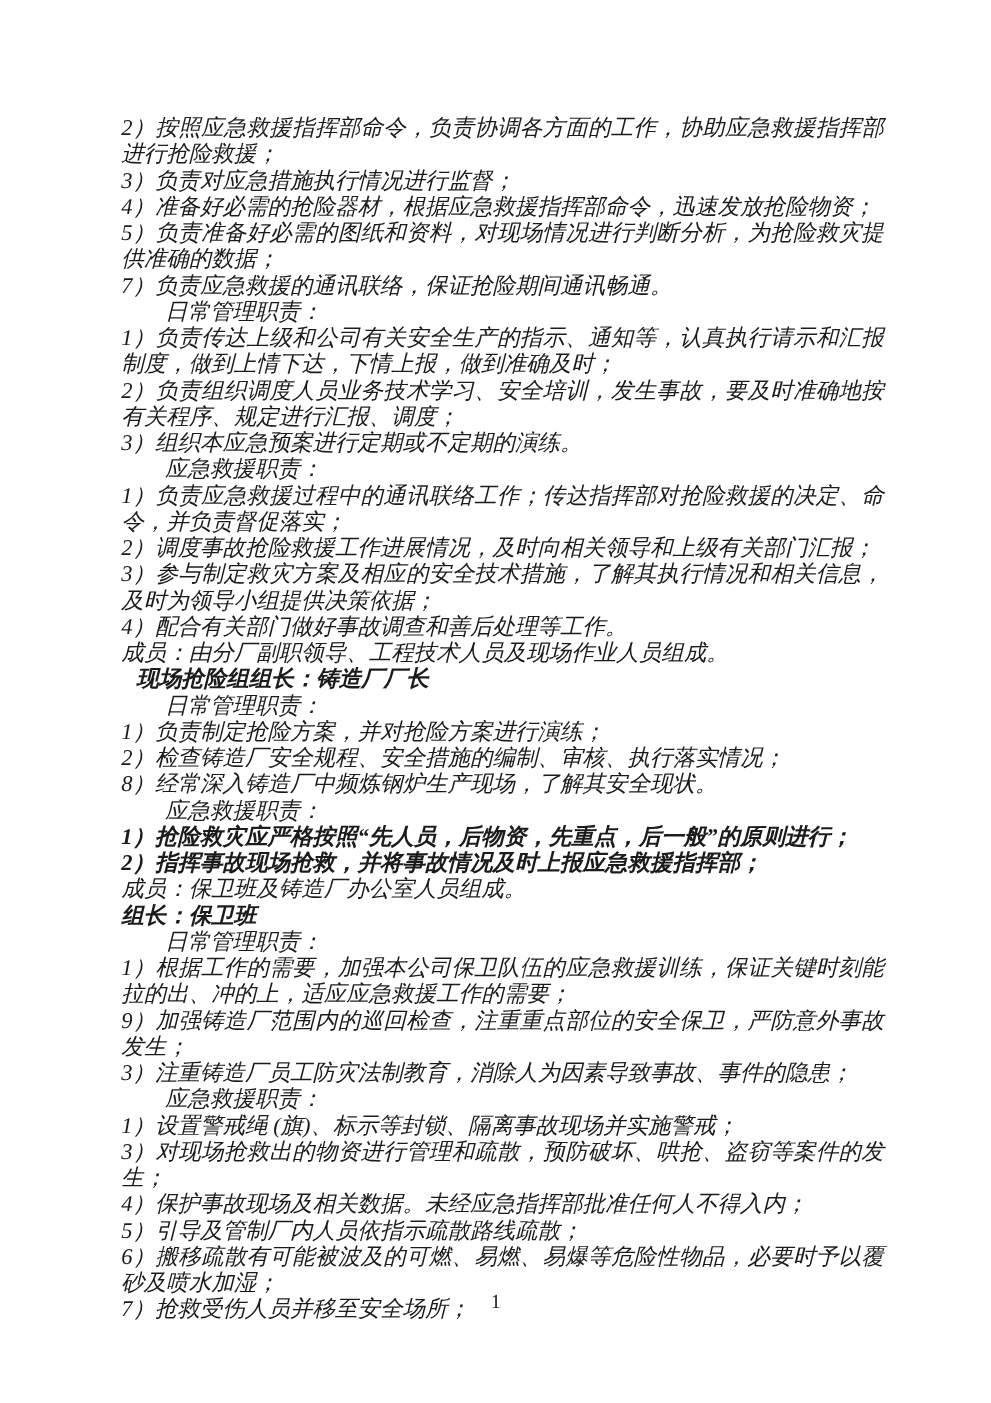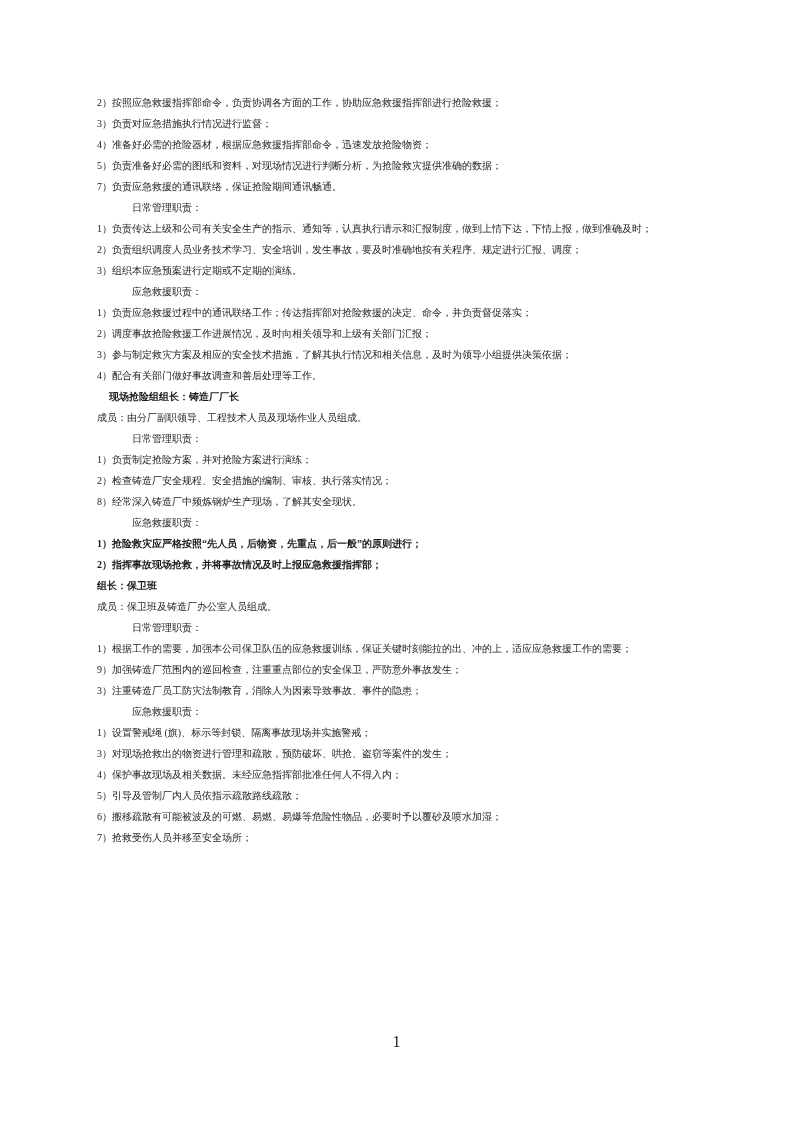--- a/index.html
+++ b/index.html
@@ -18,25 +18,26 @@
   }
   .doc-body {
     position: absolute;
     top: 92px;
     left: 97px;
     width: 610px;
   }
   .para {
     margin: 0;
     padding: 0;
-    font-size: 10px;
+    font-size: 18px;
     line-height: 21px;
     text-align: justify;
     letter-spacing: 0;
     word-break: break-all;
+    font-style: italic;
   }
   .para.sub  { text-indent: 35px; }   
   .para.head { text-indent: 12px; }   
   .para.bold { font-weight: 700; }
   .page-number {
     position: absolute;
     top: 1032px;
     left: 0;
     width: 100%;
     text-align: center;
@@ -57,31 +58,31 @@
       <p class="para item">7）负责应急救援的通讯联络，保证抢险期间通讯畅通。</p>
       <p class="para sub">日常管理职责：</p>
       <p class="para item">1）负责传达上级和公司有关安全生产的指示、通知等，认真执行请示和汇报制度，做到上情下达，下情上报，做到准确及时；</p>
       <p class="para item">2）负责组织调度人员业务技术学习、安全培训，发生事故，要及时准确地按有关程序、规定进行汇报、调度；</p>
       <p class="para item">3）组织本应急预案进行定期或不定期的演练。</p>
       <p class="para sub">应急救援职责：</p>
       <p class="para item">1）负责应急救援过程中的通讯联络工作；传达指挥部对抢险救援的决定、命令，并负责督促落实；</p>
       <p class="para item">2）调度事故抢险救援工作进展情况，及时向相关领导和上级有关部门汇报；</p>
       <p class="para item">3）参与制定救灾方案及相应的安全技术措施，了解其执行情况和相关信息，及时为领导小组提供决策依据；</p>
       <p class="para item">4）配合有关部门做好事故调查和善后处理等工作。</p>
+      <p class="para item">成员：由分厂副职领导、工程技术人员及现场作业人员组成。</p>
       <p class="para head bold">现场抢险组组长：铸造厂厂长</p>
-      <p class="para item">成员：由分厂副职领导、工程技术人员及现场作业人员组成。</p>
       <p class="para sub">日常管理职责：</p>
       <p class="para item">1）负责制定抢险方案，并对抢险方案进行演练；</p>
       <p class="para item">2）检查铸造厂安全规程、安全措施的编制、审核、执行落实情况；</p>
       <p class="para item">8）经常深入铸造厂中频炼钢炉生产现场，了解其安全现状。</p>
       <p class="para sub">应急救援职责：</p>
       <p class="para item bold">1）抢险救灾应严格按照“先人员，后物资，先重点，后一般”的原则进行；</p>
       <p class="para item bold">2）指挥事故现场抢救，并将事故情况及时上报应急救援指挥部；</p>
+      <p class="para item">成员：保卫班及铸造厂办公室人员组成。</p>
       <p class="para item bold">组长：保卫班</p>
-      <p class="para item">成员：保卫班及铸造厂办公室人员组成。</p>
       <p class="para sub">日常管理职责：</p>
       <p class="para item">1）根据工作的需要，加强本公司保卫队伍的应急救援训练，保证关键时刻能拉的出、冲的上，适应应急救援工作的需要；</p>
       <p class="para item">9）加强铸造厂范围内的巡回检查，注重重点部位的安全保卫，严防意外事故发生；</p>
       <p class="para item">3）注重铸造厂员工防灾法制教育，消除人为因素导致事故、事件的隐患；</p>
       <p class="para sub">应急救援职责：</p>
       <p class="para item">1）设置警戒绳 (旗)、标示等封锁、隔离事故现场并实施警戒；</p>
       <p class="para item">3）对现场抢救出的物资进行管理和疏散，预防破坏、哄抢、盗窃等案件的发生；</p>
       <p class="para item">4）保护事故现场及相关数据。未经应急指挥部批准任何人不得入内；</p>
       <p class="para item">5）引导及管制厂内人员依指示疏散路线疏散；</p>
       <p class="para item">6）搬移疏散有可能被波及的可燃、易燃、易爆等危险性物品，必要时予以覆砂及喷水加湿；</p>

